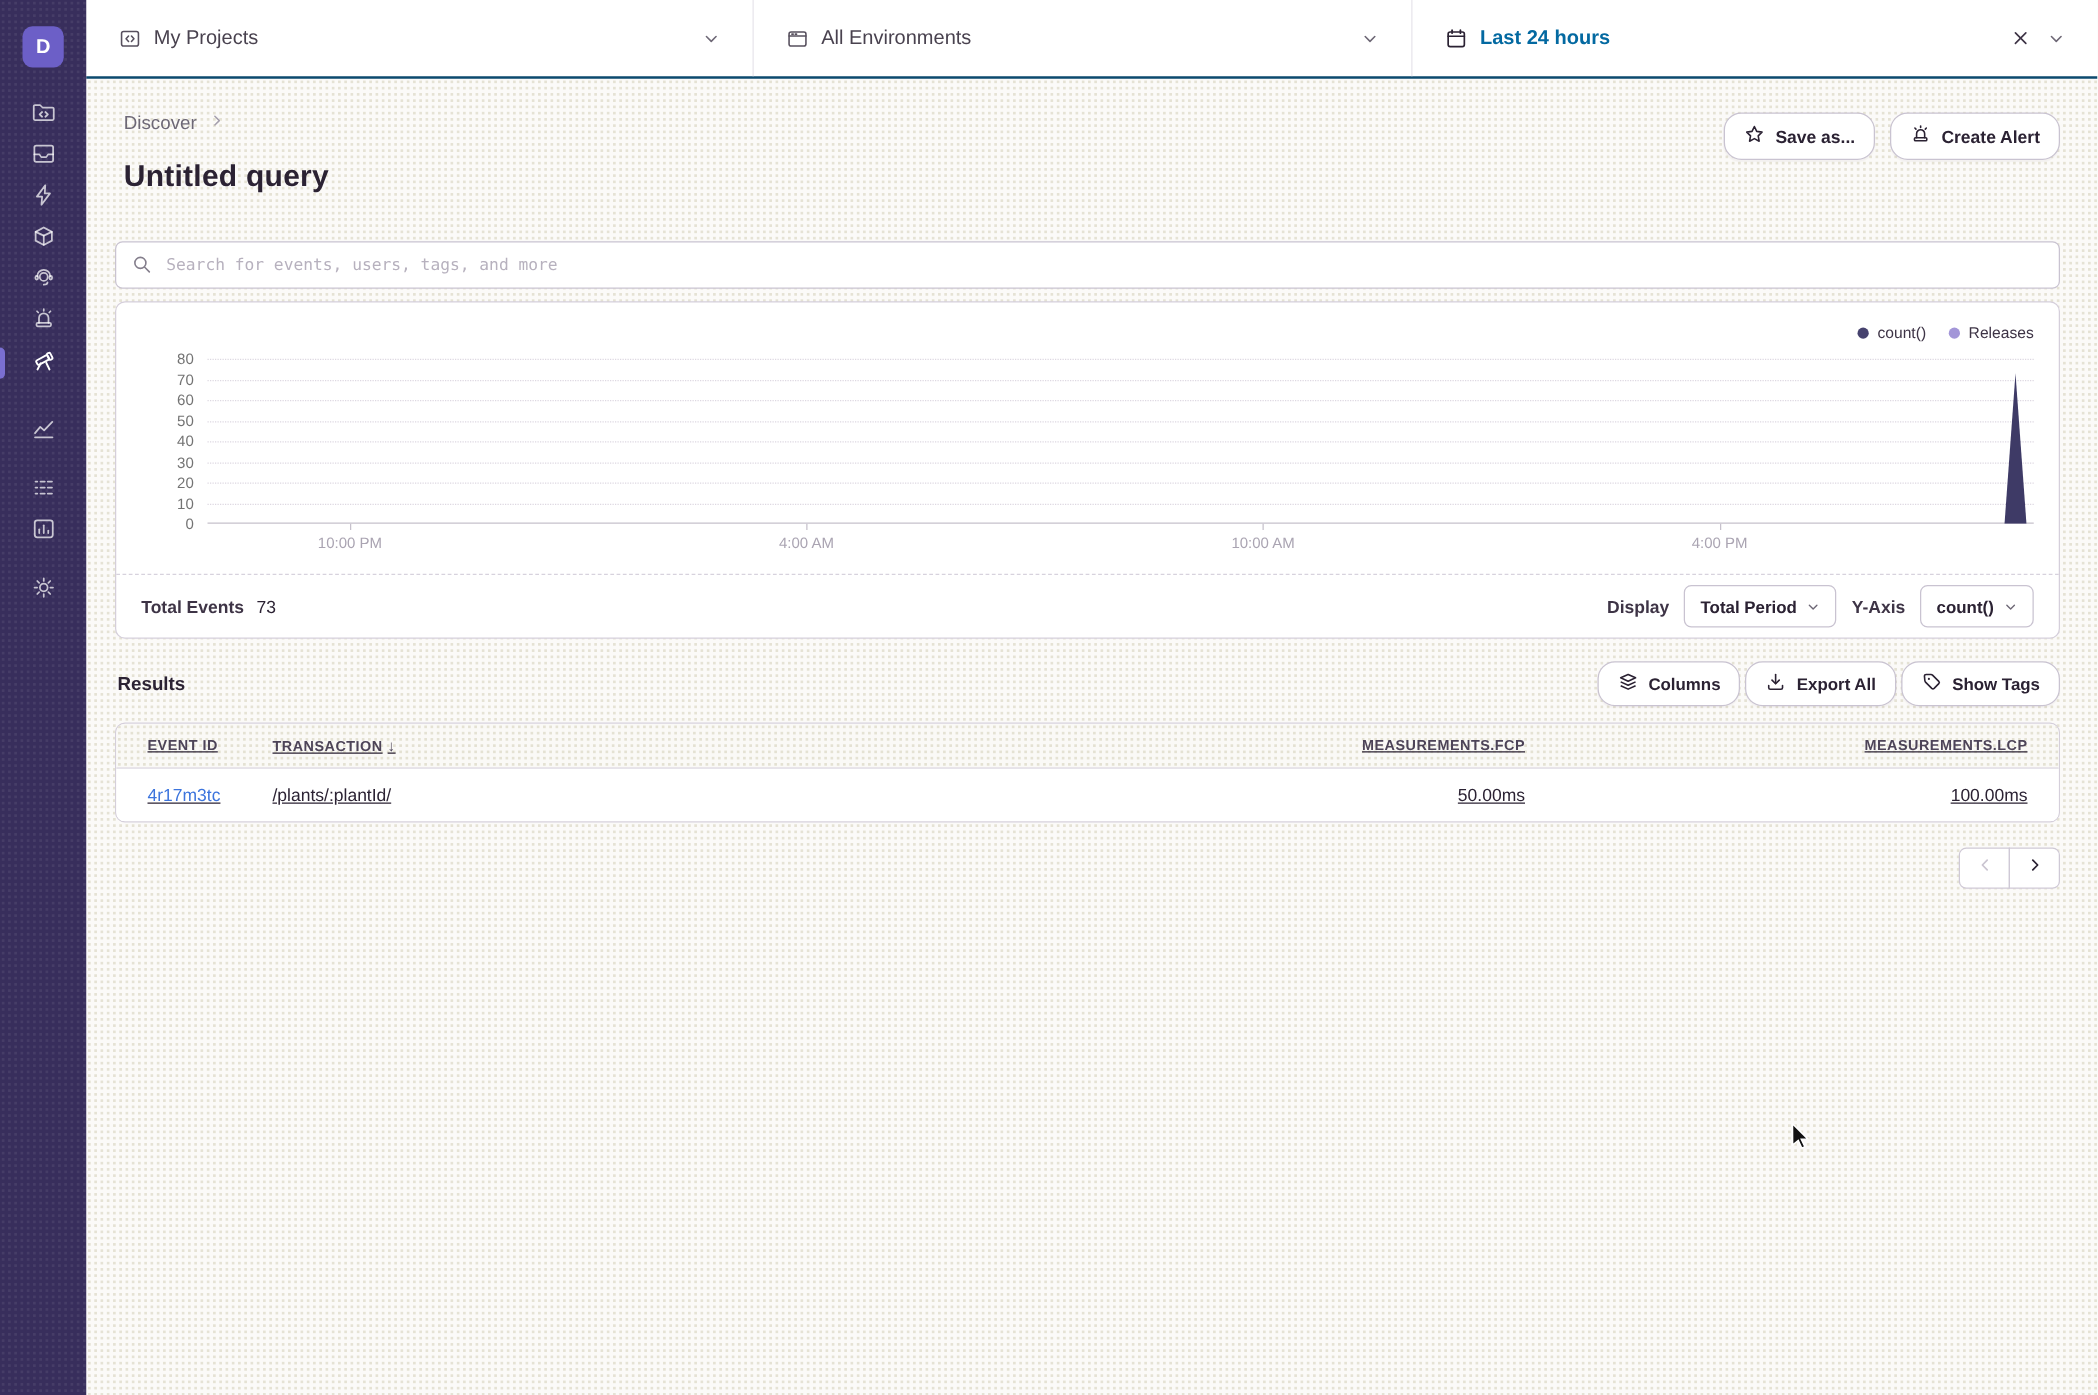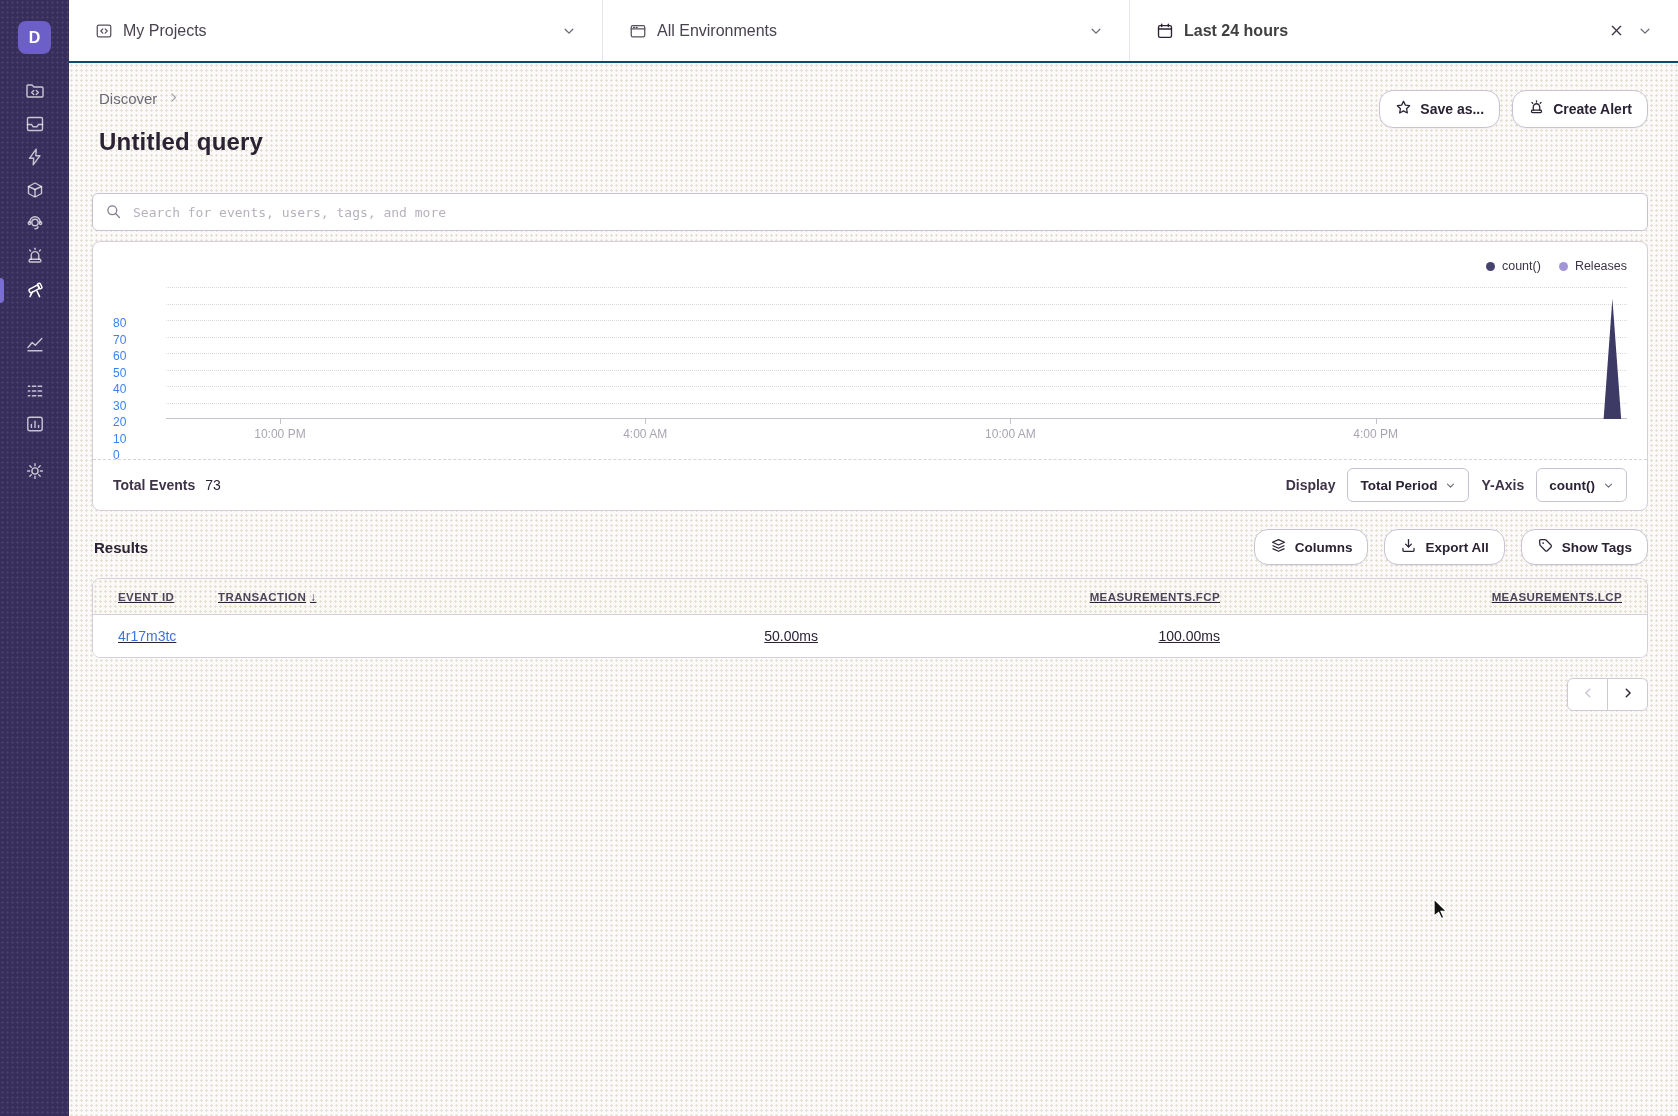--- a/index.html
+++ b/index.html
@@ -20,21 +20,21 @@
     border-radius:0 4px 4px 0; }
   .gap-lg { margin-top:22px; } .gap-md { margin-top:14px; }
 
   
   .topbar { position:absolute; left:69px; top:0; right:0; height:63px; background:#fff;
     border-bottom:2px solid #0c4a6e; display:flex; z-index:20; }
   .tb-section { display:flex; align-items:center; gap:10px; padding:0 26px; border-right:1px solid #e8e5ec; color:#49424f; }
   .tb-section .tb-label { font-size:16px; font-weight:500; }
   .tb-sec1 { width:534px; justify-content:flex-start; }
   .tb-sec2 { width:527px; }
-  .tb-sec3 { flex:1; border-right:none; color:#404040; }
+  .tb-sec3 { flex:1; border-right:none; color:#0369a1; }
   .tb-sec3 .tb-label { font-weight:700; }
   .tb-spacer { flex:1; }
   .tb-icon { display:flex; color:#57505e; }
   .tb-sec3 .tb-icon { color:#2b2233; }
   .chev { display:flex; color:#6e6876; }
   .tb-close { display:flex; color:#3e3446; margin-right:4px; cursor:pointer; }
 
   
   .main { position:absolute; left:69px; top:63px; right:0; bottom:0; background-color:#fbfaf8;
     background-image: radial-gradient(rgba(150,140,85,0.22) 1px, transparent 1.2px); background-size:5px 5px;
@@ -62,38 +62,38 @@
   
   .panel { background:#fff; border:1px solid #d5cfdb; border-radius:8px; }
   .chart-panel { margin-top:10px; }
   .chart-inner { padding:15px 20px 0 20px; }
   .legend { display:flex; justify-content:flex-end; gap:18px; height:18px; align-items:center; }
   .legend-item { display:flex; align-items:center; gap:7px; font-size:12.5px; color:#3e3446; cursor:pointer; }
   .legend-dot { width:9px; height:9px; border-radius:50%; display:inline-block; }
 
   .plot-zone { position:relative; margin:12px 0 0 53px; height:132px; border-bottom:1px solid #c6c1cc; }
   .gridline { position:absolute; left:0; right:0; height:0; border-top:1px dotted #ddd8e1; }
-  .ytick { position:absolute; left:-53px; width:42px; font-size:12px; color:#3b82f6;margin-top:36px; }
+  .ytick { position:absolute; left:-53px; width:42px; text-align:right; font-size:12px; color:#737373; }
   .xtick { position:absolute; top:140px; transform:translateX(-50%); font-size:12px; color:#aaa4b2; white-space:nowrap; }
   .xtickmark { position:absolute; top:132px; width:1px; height:5px; background:#c6c1cc; }
   .spike-svg { position:absolute; left:0; top:0; width:100%; height:132px; }
   .plot-pad { height:40px; }
 
   .chart-footer { border-top:1px dashed #d7d2dd; height:51px; display:flex; align-items:center; padding:0 20px; }
   .tot-label { font-size:14px; font-weight:700; color:#3e3446; }
   .tot-value { font-size:14px; color:#2b2233; margin-left:10px; }
   .footer-right { margin-left:auto; display:flex; align-items:center; gap:12px; }
   .ctl-label { font-size:14px; font-weight:700; color:#3e3446; }
   .select-btn { display:inline-flex; align-items:center; gap:8px; background:#fff; border:1px solid #c9c3d1;
     border-radius:6px; height:34px; padding:0 12px; font-size:13.5px; font-weight:700; color:#2b2233; cursor:pointer; }
 
   
   .results-head { margin-top:18px; display:flex; align-items:center; }
   .results-title { font-size:15px; font-weight:700; color:#2b2233; padding-left:2px; }
-  .results-actions { margin-left:auto; display:flex; gap:16px; }
+  .results-actions { margin-left:auto; display:flex; gap:4px; }
 
   .table-panel { margin-top:13px; overflow:hidden;text-decoration:underline; }
   .thead, .trow { display:grid; grid-template-columns:82px 600px 1fr 1fr; column-gap:18px; padding:0 25px; align-items:center; }
   .thead { height:36px; background-color:#faf9f6;
     background-image:radial-gradient(rgba(150,140,85,0.22) 1px, transparent 1.2px); background-size:5px 5px;
     border-bottom:1px solid #d5cfdb; }
   .th { font-size:11.5px; font-weight:700; letter-spacing:0.4px; color:#4d4458; text-transform:uppercase;
     white-space:nowrap; cursor:pointer; }
   .th.right, .td.right { text-align:right; }
   .sort-arrow { margin-left:4px; font-size:12px; color:#4d4458; }
@@ -404,20 +404,21 @@
   <div class="panel table-panel">
     <div class="thead">
         <div class="th">EVENT ID</div>
         <div class="th">TRANSACTION<span class="sort-arrow">↓</span></div>
         <div class="th right">MEASUREMENTS.FCP</div>
         <div class="th right">MEASUREMENTS.LCP</div>
       </div>
     <div>
         <div class="trow">
           <div class="td"><a>4r17m3tc</a></div>
+          <div class="td">/plants/:plantId/</div>
           <div class="td right">50.00ms</div>
           <div class="td right">100.00ms</div>
         </div>
       </div>
   </div>
 
   <div class="pager">
     <div class="pg-btn pg-prev">
       <span><svg width="14" height="14" viewBox="0 0 20 20" fill="none" stroke="currentColor" stroke-width="2" stroke-linecap="round" stroke-linejoin="round">
             <polyline points="12.5 4.5 7 10 12.5 15.5"></polyline>

